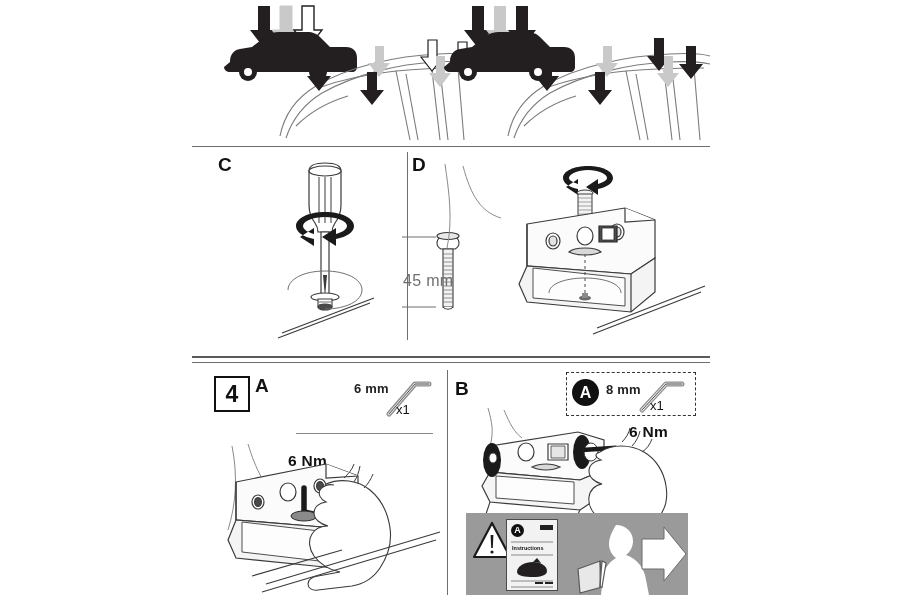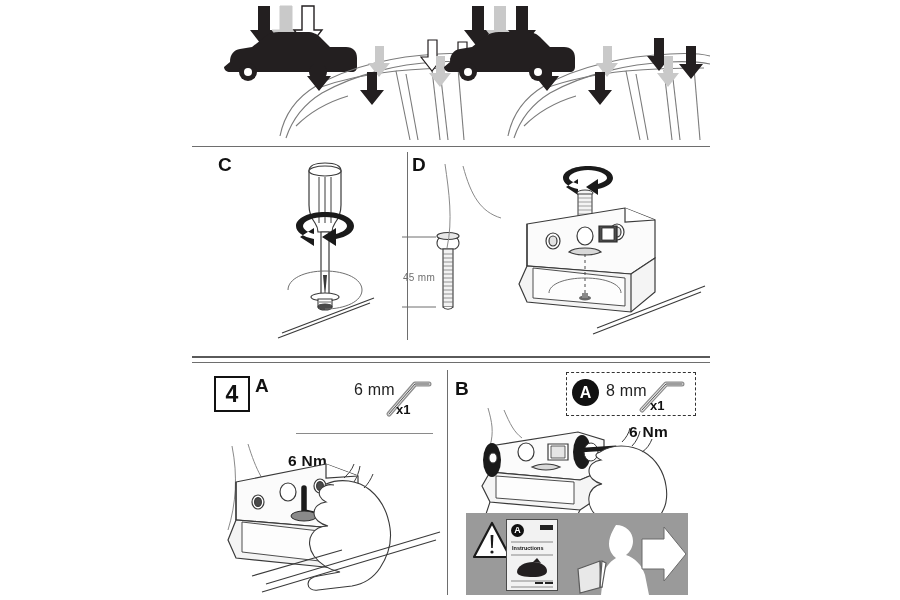--- a/index.html
+++ b/index.html
@@ -20,27 +20,27 @@
   .hrule{position:absolute;background:#6e6e6e;height:1px;}
   .hrule.thick{height:2px;background:#5a5a5a;}
   .vrule{position:absolute;background:#6e6e6e;width:1px;}
 
   
   .panel-letter{
     position:absolute;font-weight:bold;font-size:19px;color:#111;
     letter-spacing:.5px;line-height:1;
   }
   .dim-label{
-    position:absolute;font-size:10px;color:#6f6f6f;letter-spacing:.3px;
+    position:absolute;font-size:16px;color:#6f6f6f;letter-spacing:.3px;
   }
   .tool-size{
-    position:absolute;font-size:16px;font-weight:normal;color:#222;letter-spacing:.2px;
+    position:absolute;font-size:13px;font-weight:bold;color:#222;letter-spacing:.2px;
   }
   .qty{
-    position:absolute;font-size:13px;font-weight:bold;color:#111;
+    position:absolute;font-size:13px;font-weight:normal;color:#111;
   }
   .torque{
     position:absolute;font-size:15.5px;font-weight:bold;color:#111;letter-spacing:.3px;
   }
   .step-box{
     position:absolute;border:2px solid #111;background:#fff;
     width:32px;height:32px;display:flex;align-items:center;justify-content:center;
     font-size:23px;font-weight:bold;color:#111;
   }
   .dashed-box{

